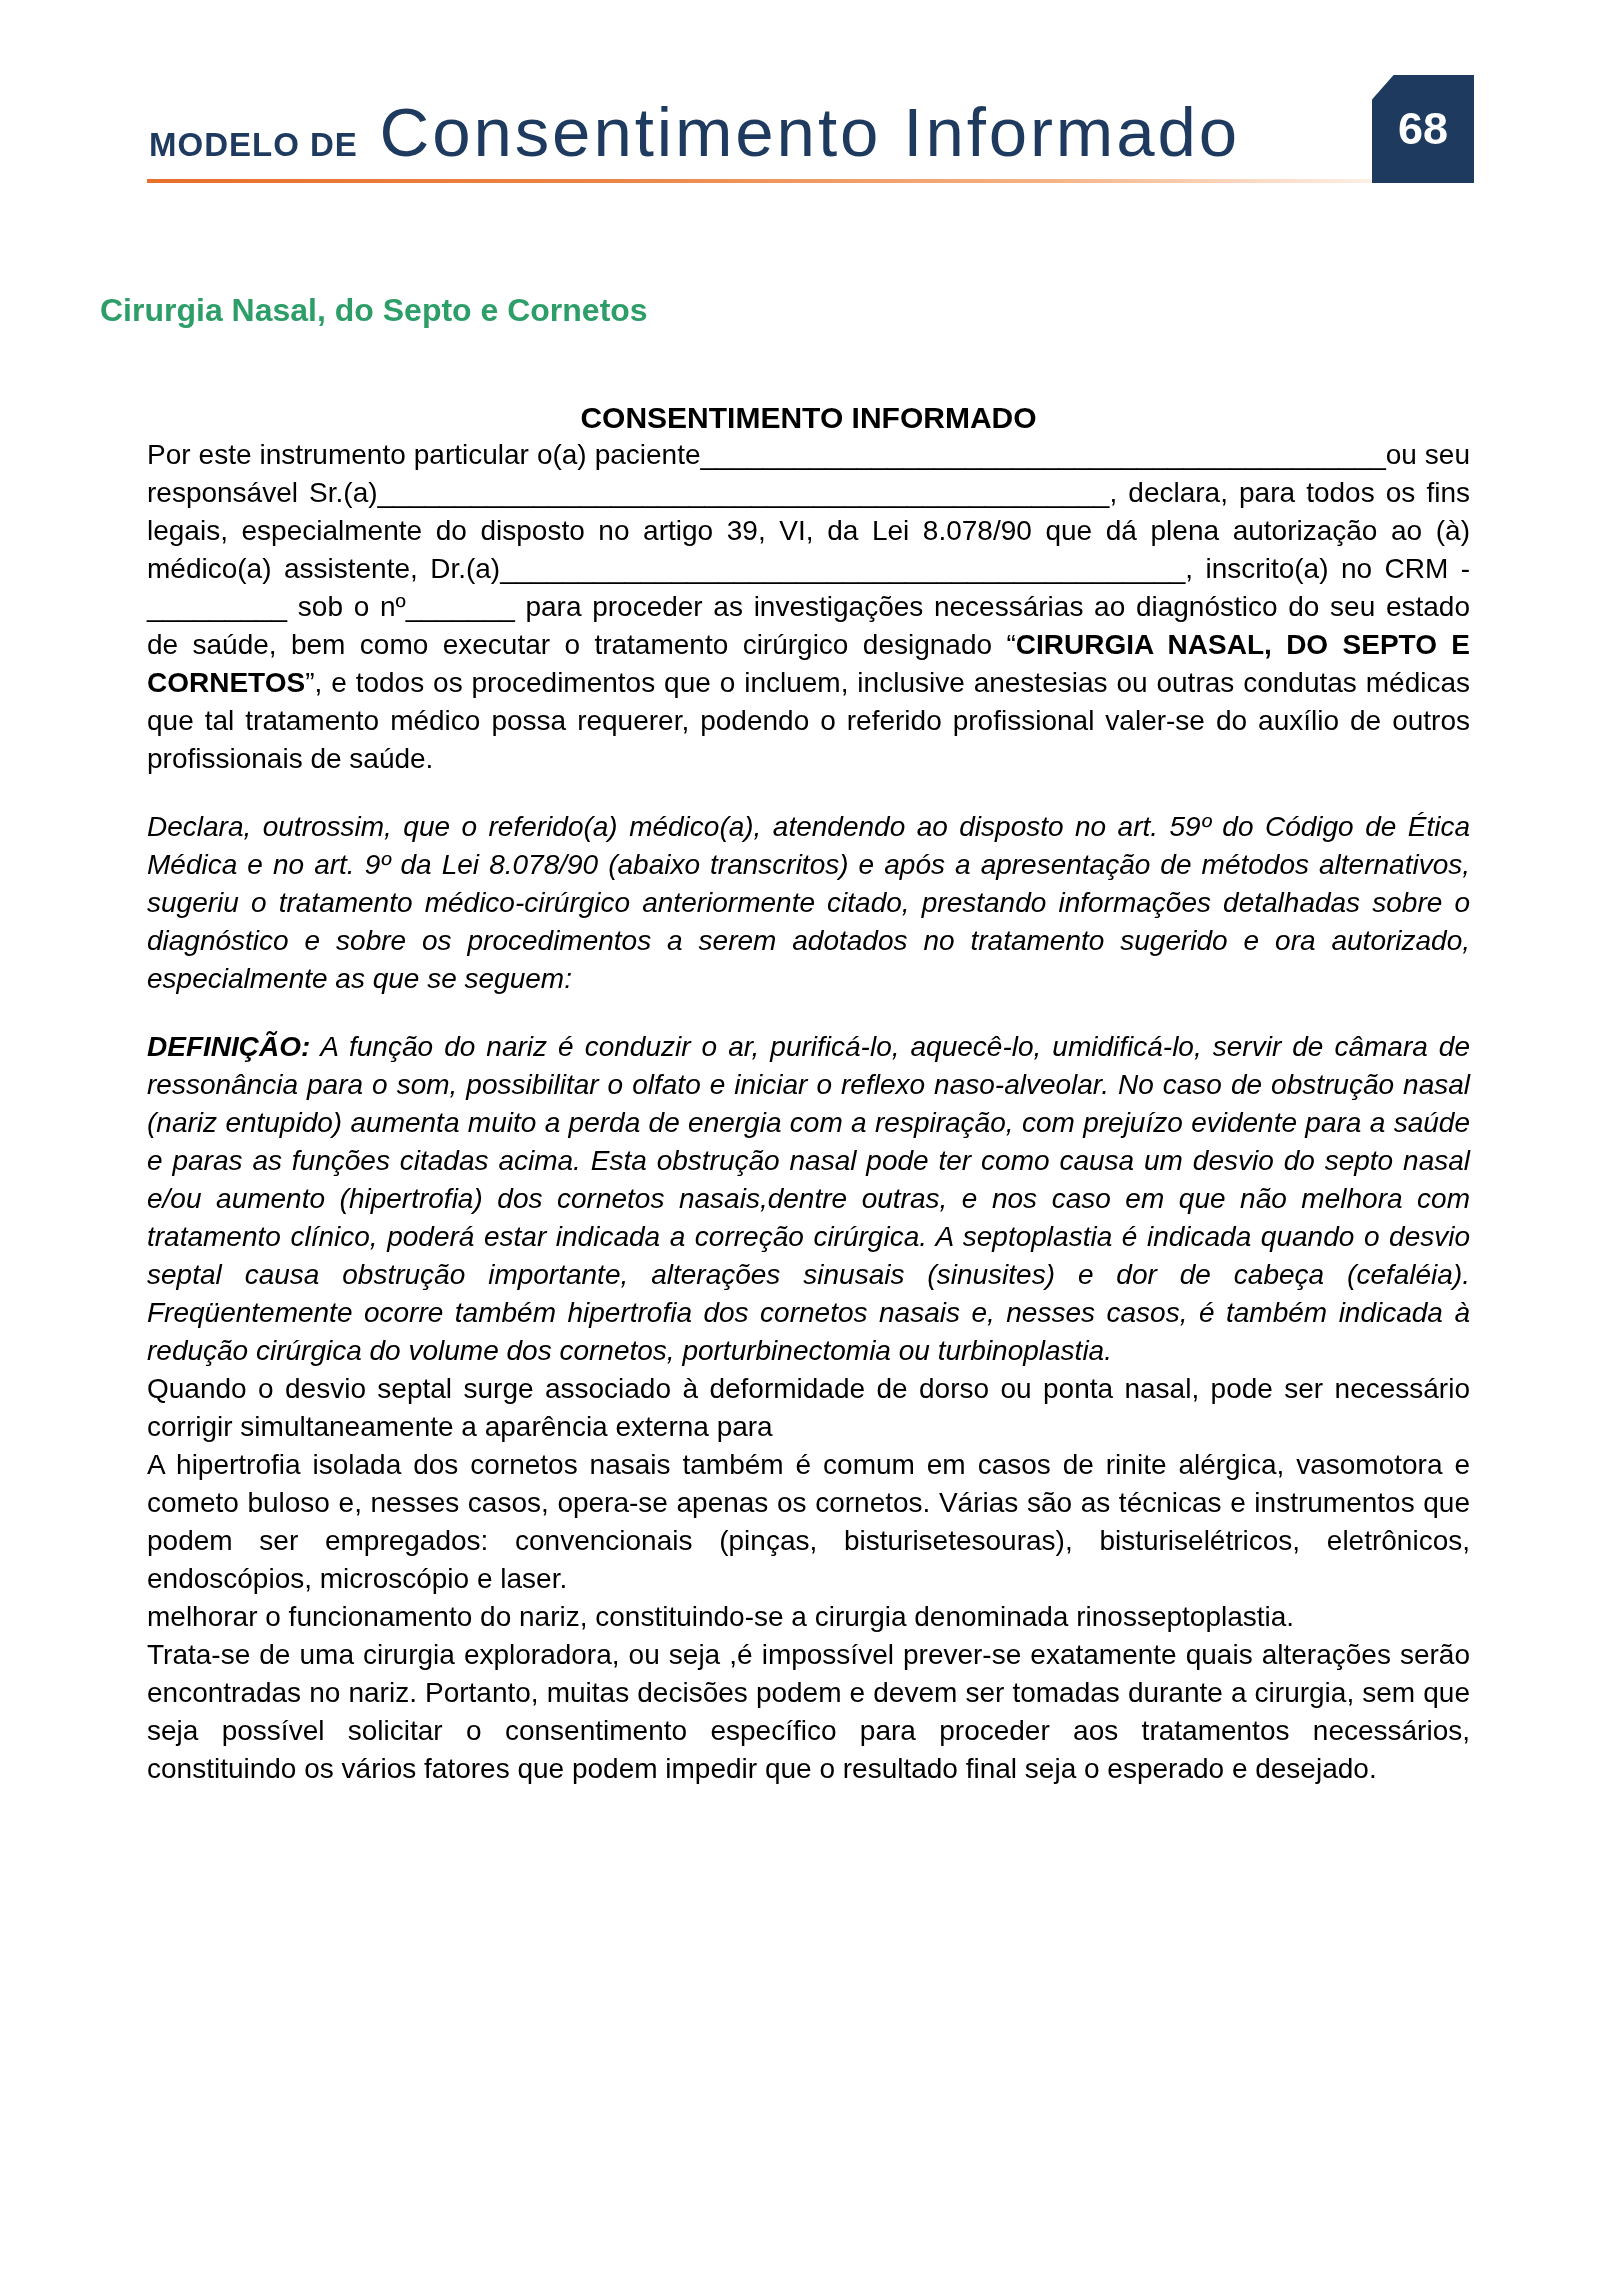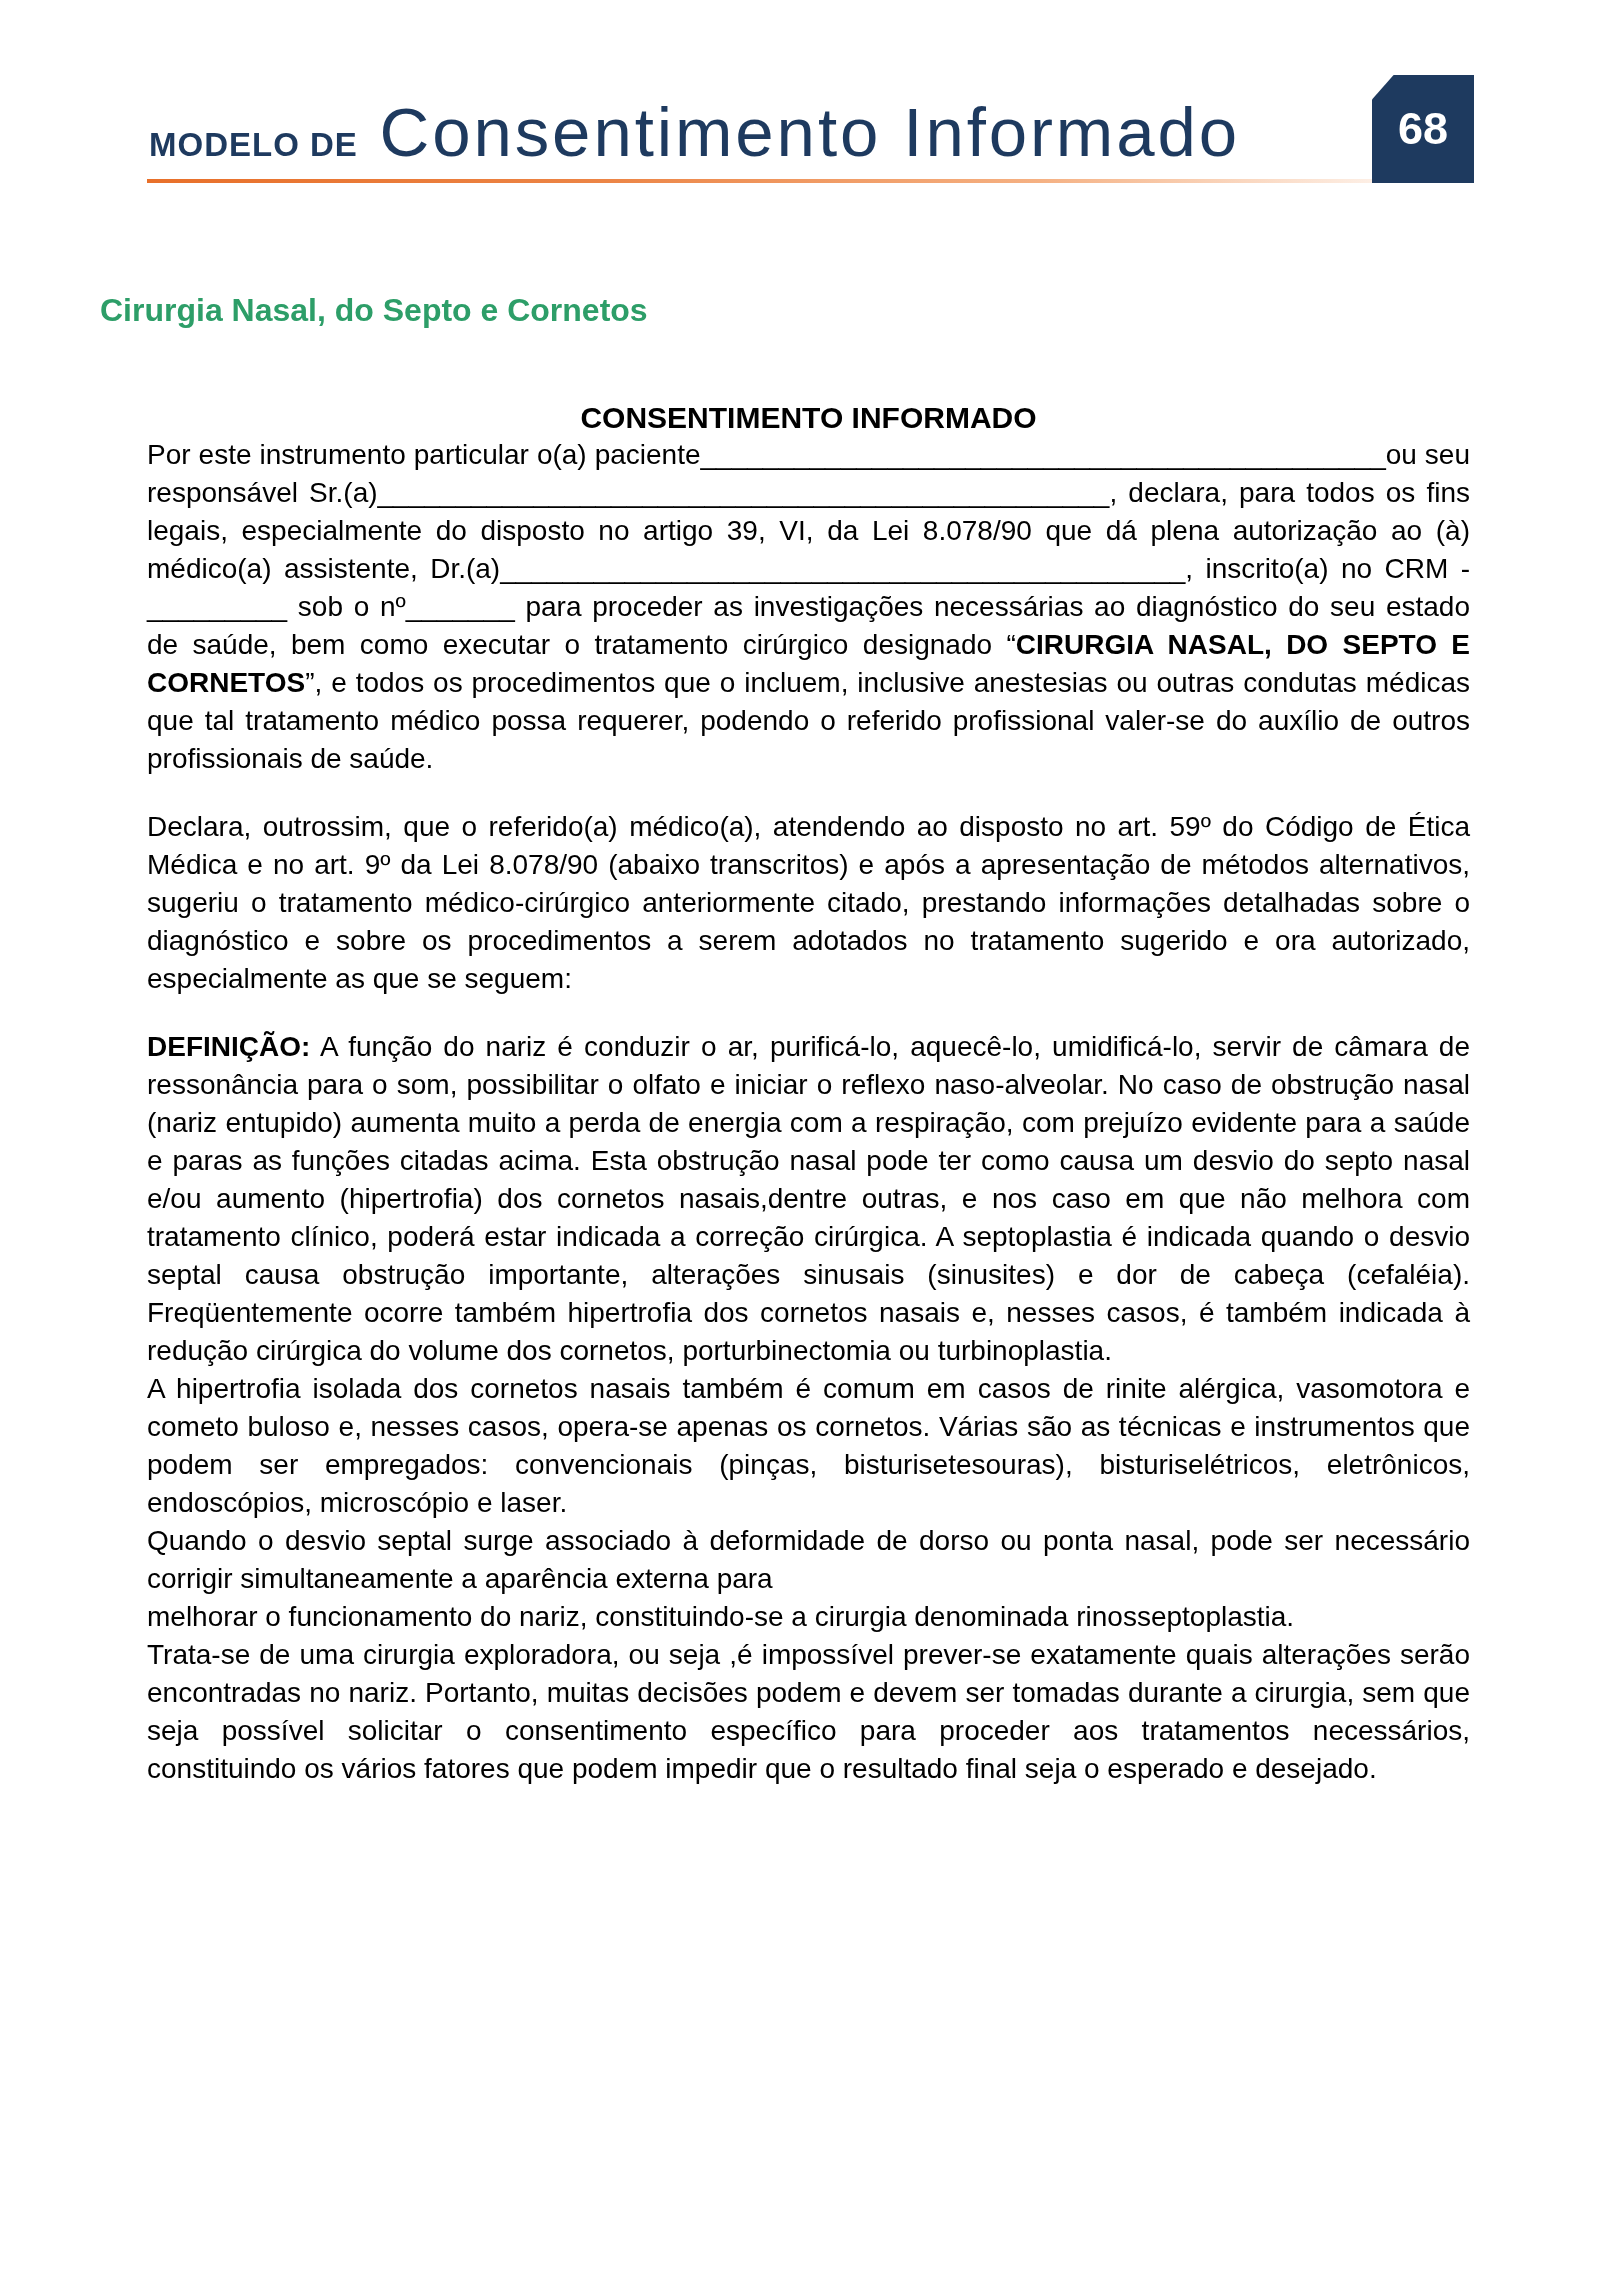--- a/index.html
+++ b/index.html
@@ -86,21 +86,21 @@
     text-align:center;
     font-size:30px;
     font-weight:bold;
     line-height:37px;
   }
   .para{
     margin:0;
     text-align:justify;
   }
   .p-first{}
-  .gap{margin-top:30px;}
+  .gap{margin-top:30px;font-style:italic;}
   .complications{margin-top:47px;}
   .b{font-weight:bold;}
 </style>
 </head>
 <body>
 
 <div class="page">
 
   <div class="header">
     <span class="eyebrow">MODELO DE</span>
@@ -114,20 +114,20 @@
   </div>
 
   <h2 class="section">Cirurgia Nasal, do Septo e Cornetos</h2>
 
   <div class="body">
     <h3 class="doc-title">CONSENTIMENTO INFORMADO</h3>
 
     <p class="para p-first"><span>Por este instrumento particular o(a) paciente____________________________________________ou seu responsável Sr.(a)_______________________________________________, declara, para todos os fins legais, especialmente do disposto no artigo 39, VI, da Lei 8.078/90 que dá plena autorização ao (à) médico(a) assistente, Dr.(a)____________________________________________, inscrito(a) no CRM -_________ sob o nº_______ para proceder as investigações necessárias ao diagnóstico do seu estado de saúde, bem como executar o tratamento cirúrgico designado “</span><span class="b">CIRURGIA NASAL, DO SEPTO E CORNETOS</span><span>”, e todos os procedimentos que o incluem, inclusive anestesias ou outras condutas médicas que tal tratamento médico possa requerer, podendo o referido profissional valer-se do auxílio de outros profissionais de saúde.</span></p>
     <p class="para gap"><span>Declara, outrossim, que o referido(a) médico(a), atendendo ao disposto no art. 59º do Código de Ética Médica e no art. 9º da Lei 8.078/90 (abaixo transcritos) e após a apresentação de métodos alternativos, sugeriu o tratamento médico-cirúrgico anteriormente citado, prestando informações detalhadas sobre o diagnóstico e sobre os procedimentos a serem adotados no tratamento sugerido e ora autorizado, especialmente as que se seguem:</span></p>
     <p class="para gap"><span class="b">DEFINIÇÃO:</span><span> A função do nariz é conduzir o ar, purificá-lo, aquecê-lo, umidificá-lo, servir de câmara de ressonância para o som, possibilitar o olfato e iniciar o reflexo naso-alveolar. No caso de obstrução nasal (nariz entupido) aumenta muito a perda de energia com a respiração, com prejuízo evidente para a saúde e paras as funções citadas acima. Esta obstrução nasal pode ter como causa um desvio do septo nasal e/ou aumento (hipertrofia) dos cornetos nasais,dentre outras, e nos caso em que não melhora com tratamento clínico, poderá estar indicada a correção cirúrgica. A septoplastia é indicada quando o desvio septal causa obstrução importante, alterações sinusais (sinusites) e dor de cabeça (cefaléia). Freqüentemente ocorre também hipertrofia dos cornetos nasais e, nesses casos, é também indicada à redução cirúrgica do volume dos cornetos, porturbinectomia ou turbinoplastia.</span></p>
+    <p class="para"><span>Quando o desvio septal surge associado à deformidade de dorso ou ponta nasal, pode ser necessário corrigir simultaneamente a aparência externa para</span></p>
     <p class="para"><span>A hipertrofia isolada dos cornetos nasais também é comum em casos de rinite alérgica, vasomotora e cometo buloso e, nesses casos, opera-se apenas os cornetos. Várias são as técnicas e instrumentos que podem ser empregados: convencionais (pinças, bisturisetesouras), bisturiselétricos, eletrônicos, endoscópios, microscópio e laser.</span></p>
-    <p class="para"><span>Quando o desvio septal surge associado à deformidade de dorso ou ponta nasal, pode ser necessário corrigir simultaneamente a aparência externa para</span></p>
     <p class="para"><span>melhorar o funcionamento do nariz, constituindo-se a cirurgia denominada rinosseptoplastia.</span></p>
     <p class="para"><span>Trata-se de uma cirurgia exploradora, ou seja ,é impossível prever-se exatamente quais alterações serão encontradas no nariz. Portanto, muitas decisões podem e devem ser tomadas durante a cirurgia, sem que seja possível solicitar o consentimento específico para proceder aos tratamentos necessários, constituindo os vários fatores que podem impedir que o resultado final seja o esperado e desejado.</span></p>
   </div>
 
 </div>
 
 
 </body></html>

